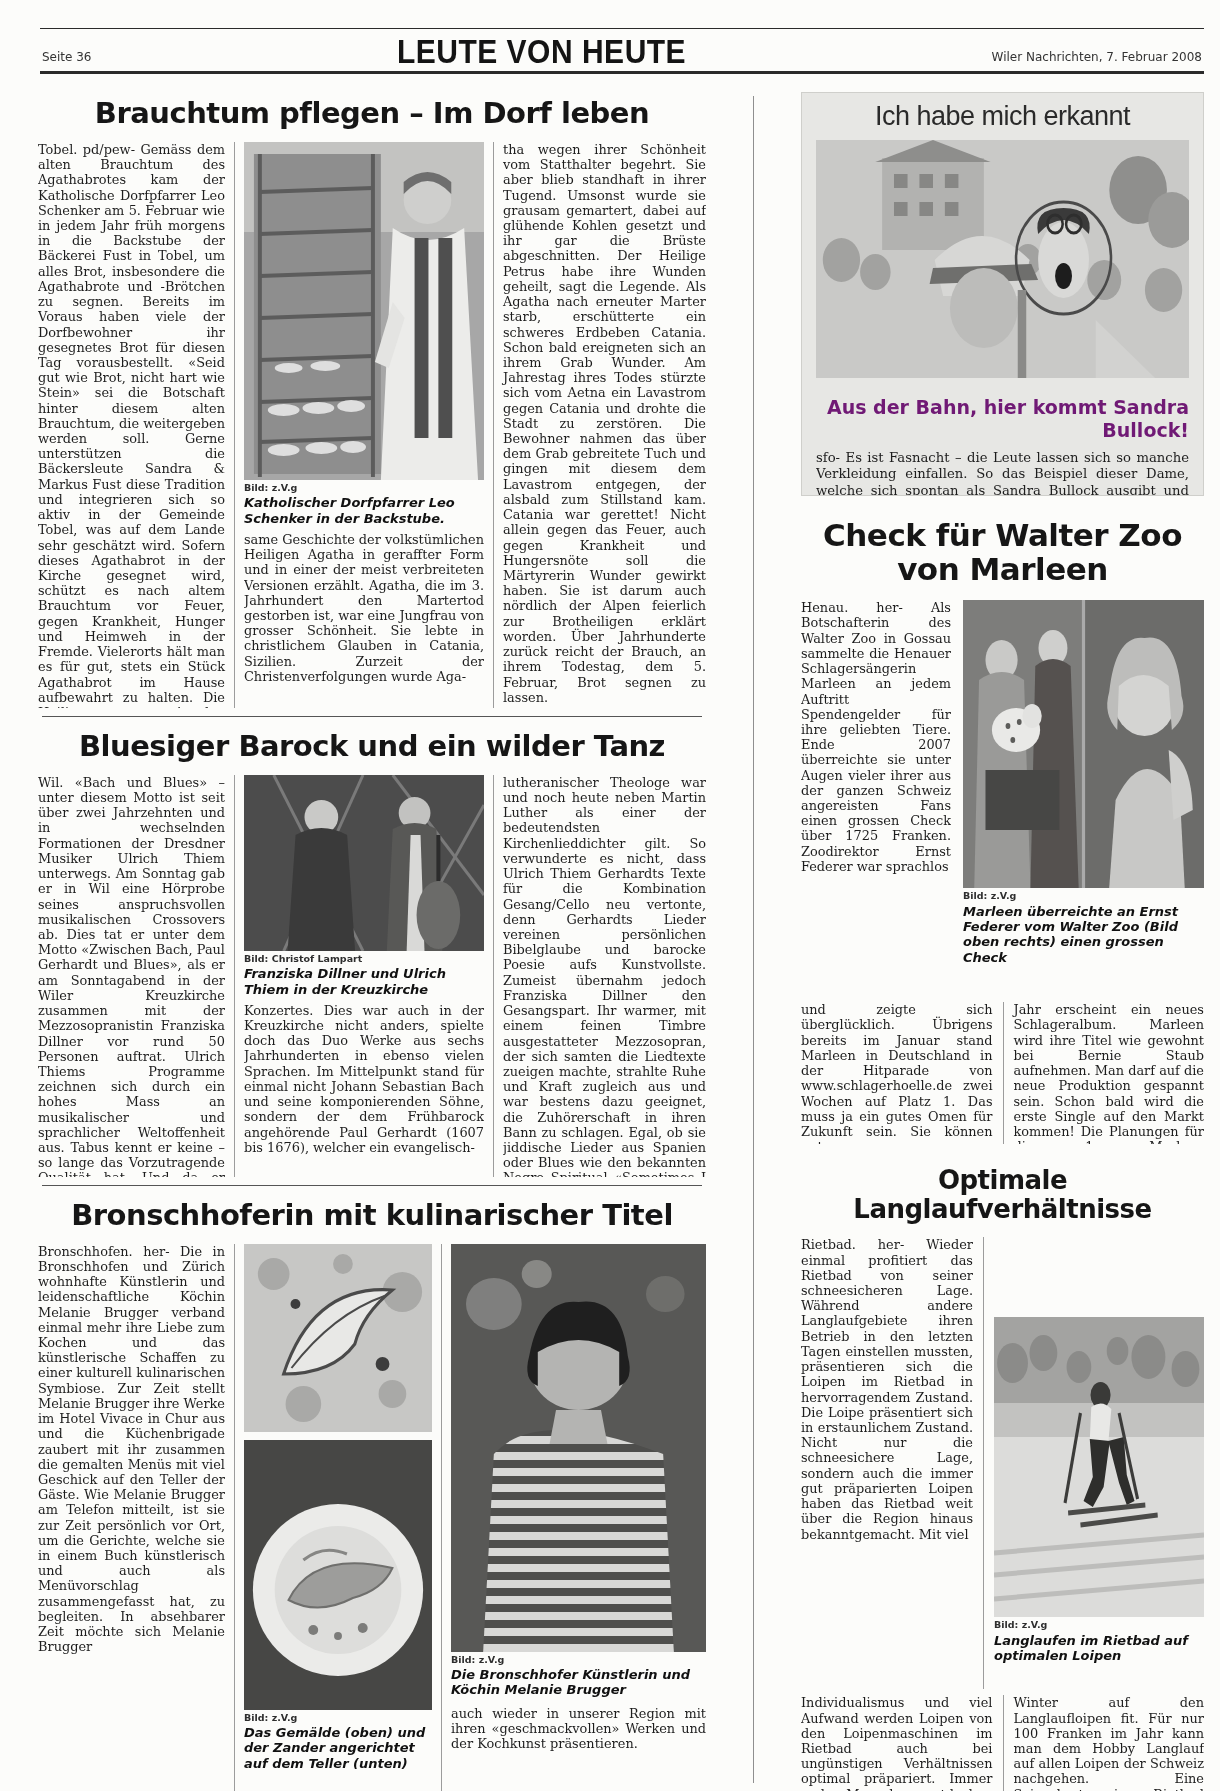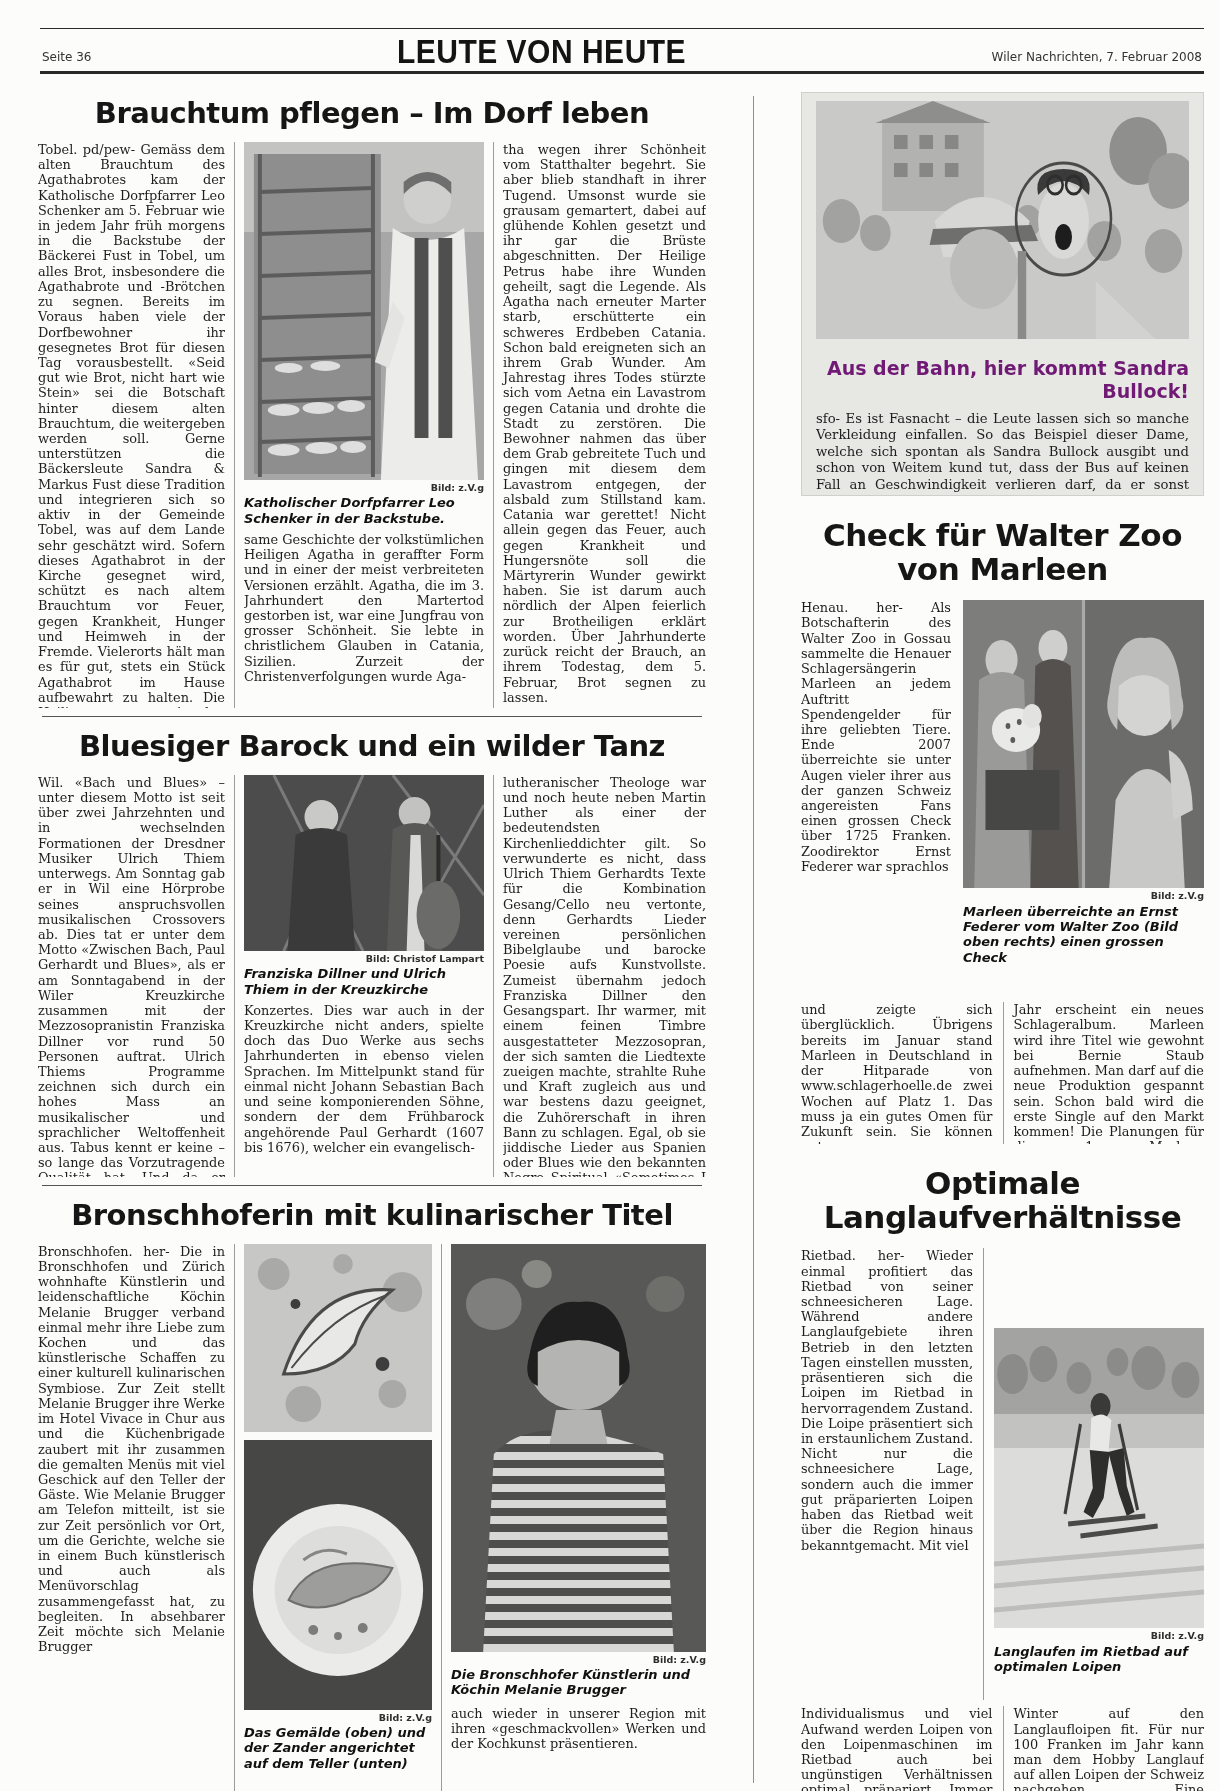--- a/index.html
+++ b/index.html
@@ -29,21 +29,21 @@
 
   .art-rule { border:0; border-top:1px solid #555; margin:8px 4px; }
 
   .headline {
     font:800 29px/1.1 "DejaVu Sans", "Liberation Sans", sans-serif;
     text-align:center; letter-spacing:-.5px; color:#161616; padding:6px 0 12px 0;
   }
   .body-text { font:12.9px/1.18 "DejaVu Serif", serif; text-align:justify; color:#1d1d1d; overflow:hidden; }
   .lead { font-weight:normal; }
   .caption { font:italic 700 13px/1.18 "DejaVu Sans", sans-serif; color:#111; }
-  .credit  { font:700 9.5px/1.2 "DejaVu Sans", sans-serif; color:#2e2e2e; text-align:right; }
+  .credit  { font:700 9.5px/1.2 "DejaVu Sans", sans-serif; color:#2e2e2e; text-align:left; }
 
   
   .cols3 { display:grid; grid-template-columns:196px 260px 1fr; overflow:hidden; }
   .cols3 > .c { padding:0 9px 0 0; }
   .cols3 > .m { border-left:1px solid #9c9c9c; border-right:1px solid #9c9c9c; padding:0 9px; }
   .cols3 > .r { padding:0 0 0 9px; }
 
   .a-brauchtum .cols3 { height:566px; }
   .a-bluesiger .cols3 { height:402px; }
   .a-bronschhofen .cols3 { height:560px; }
@@ -247,20 +247,21 @@
           </div>
         </div>
       </section>
     </div>
 
     <div class="main-vrule"></div>
 
     <div class="area-right">
 
       <section class="grey-box">
+        <div class="box-title">Ich habe mich erkannt</div>
         <span class="ph" style="height:238px">
           <svg viewBox="0 0 440 238" preserveAspectRatio="none">
             <rect width="440" height="238" fill="#c9c9c7"></rect>
             <rect x="78" y="18" width="120" height="92" fill="#b2b2b0"></rect>
             <path d="M70 22 L138 0 L206 22 z" fill="#8e8e8c"></path>
             <g fill="#878785">
               <rect x="92" y="34" width="16" height="14"></rect>
                 <rect x="122" y="34" width="16" height="14"></rect>
                 <rect x="152" y="34" width="16" height="14"></rect>
               <rect x="92" y="62" width="16" height="14"></rect>
@@ -337,21 +338,21 @@
         </div>
         <div class="r-row wz-row2">
           <p class="body-text l">und zeigte sich überglücklich. Übrigens bereits im Januar stand Marleen in Deutschland in der Hitparade von www.schlagerhoelle.de zwei Wochen auf Platz 1. Das muss ja ein gutes Omen für Zukunft sein. Sie können unter www.marleen.ch/aktuell/hitparade.html Marleen unterstützen. Wer sich hier einträgt mittels Mail an info@marleen.ch mit Vermerk MVC Voting Club wird laufend über die Hitparaden informiert und verhilft dadurch Marleen zu vorderen Plätzen in den verschiedenen Wertungen. In diesem</p>
           <p class="body-text r">Jahr erscheint ein neues Schlageralbum. Marleen wird ihre Titel wie gewohnt bei Bernie Staub aufnehmen. Man darf auf die neue Produktion gespannt sein. Schon bald wird die erste Single auf den Markt kommen! Die Planungen für die 1. Marleen Schlagernacht 2008 in Oberburen laufen auf Hochtouren. Den Termin bereits jetzt reservieren: Samstag, 23. August 2008. Der Vorverkauf beginnt in den nächsten Wochen. Mit dabei sind Marleen, Nico Sanders Stixi &amp; Sonja, Die Teddys sowie Marcel Schweizer.</p>
         </div>
       </section>
 
       <div class="sec-gap"></div>
 
       <section>
-        <h2 class="headline" style="font-size:31px">Optimale Langlaufverhältnisse</h2>
+        <h2 class="headline" style="font-size:26px">Optimale Langlaufverhältnisse</h2>
         <div class="r-row lg-row1">
           <p class="body-text">
             <b class="lead">Rietbad. her-</b><span> Wieder einmal profitiert das Rietbad von seiner schneesicheren Lage. Während andere Langlaufgebiete ihren Betrieb in den letzten Tagen einstellen mussten, präsentieren sich die Loipen im Rietbad in hervorragendem Zustand. Die Loipe präsentiert sich in erstaunlichem Zustand. Nicht nur die schneesichere Lage, sondern auch die immer gut präparierten Loipen haben das Rietbad weit über die Region hinaus bekanntgemacht. Mit viel</span>
           </p>
           <div class="r">
             <div style="height:80px"></div>
             <span class="ph" style="height:300px">
               <svg viewBox="0 0 272 300" preserveAspectRatio="none">
                 <rect width="272" height="300" fill="#dcdcda"></rect>
                 <rect width="272" height="90" fill="#a3a3a1"></rect>

